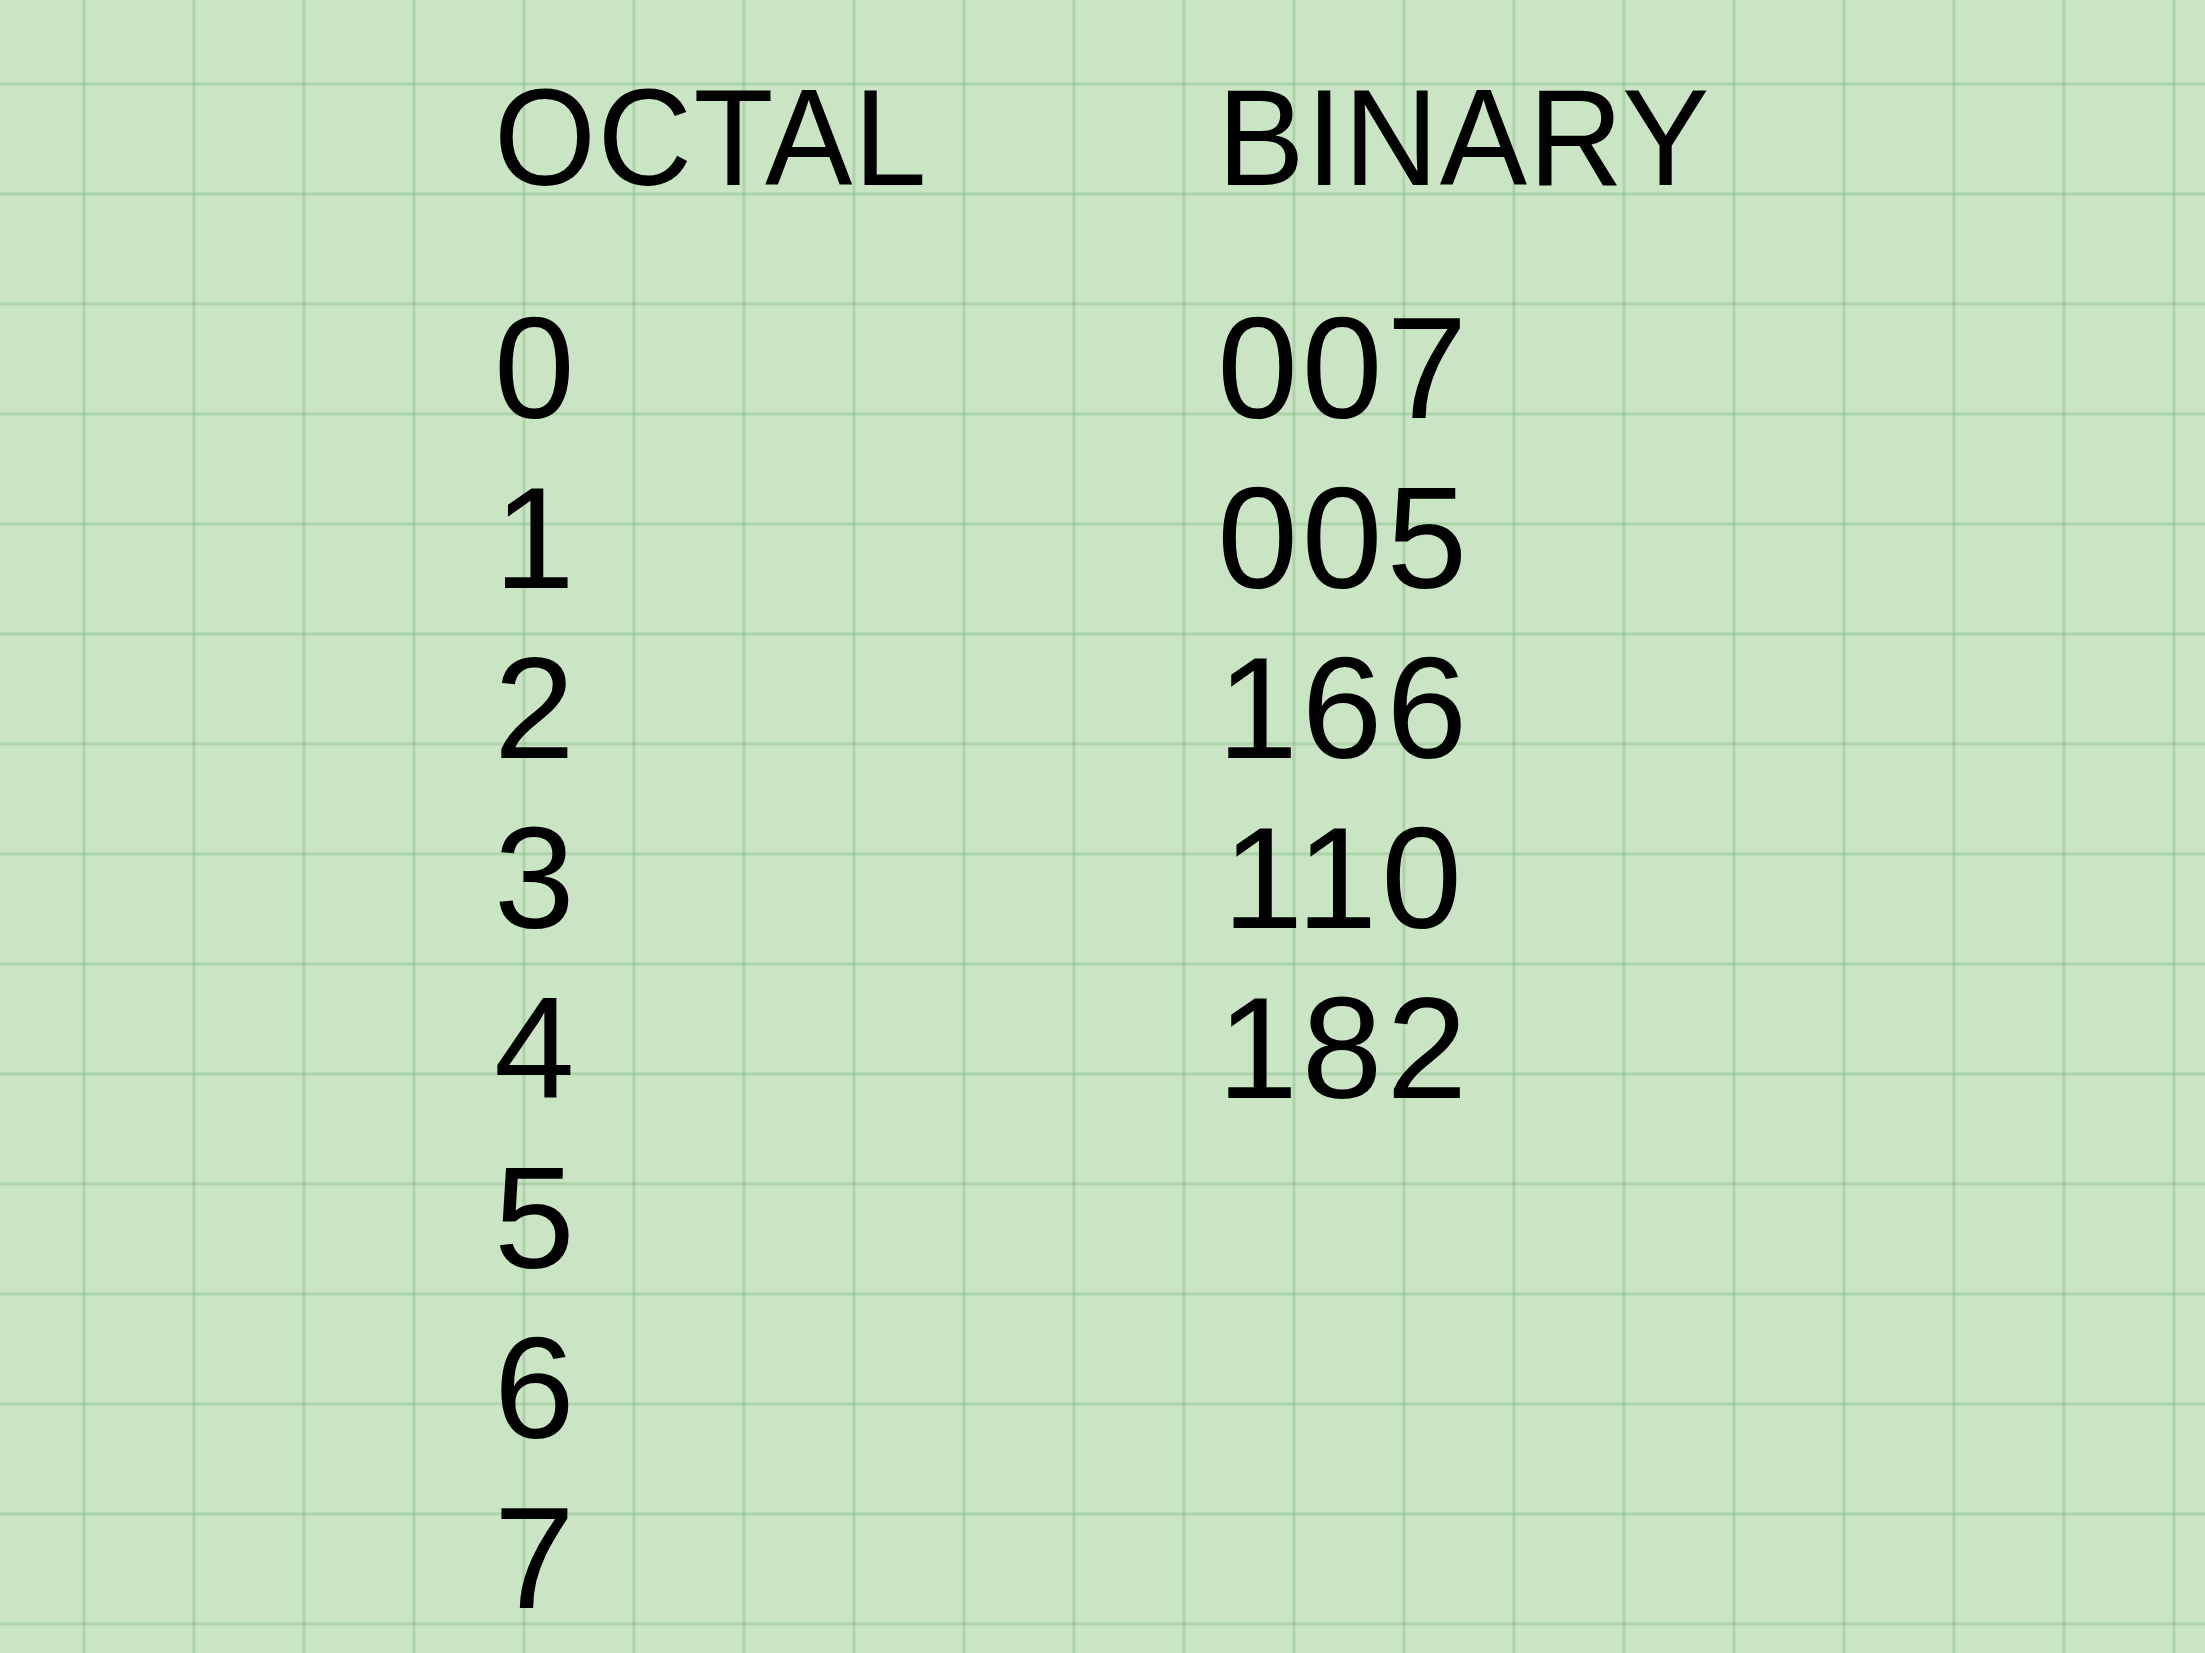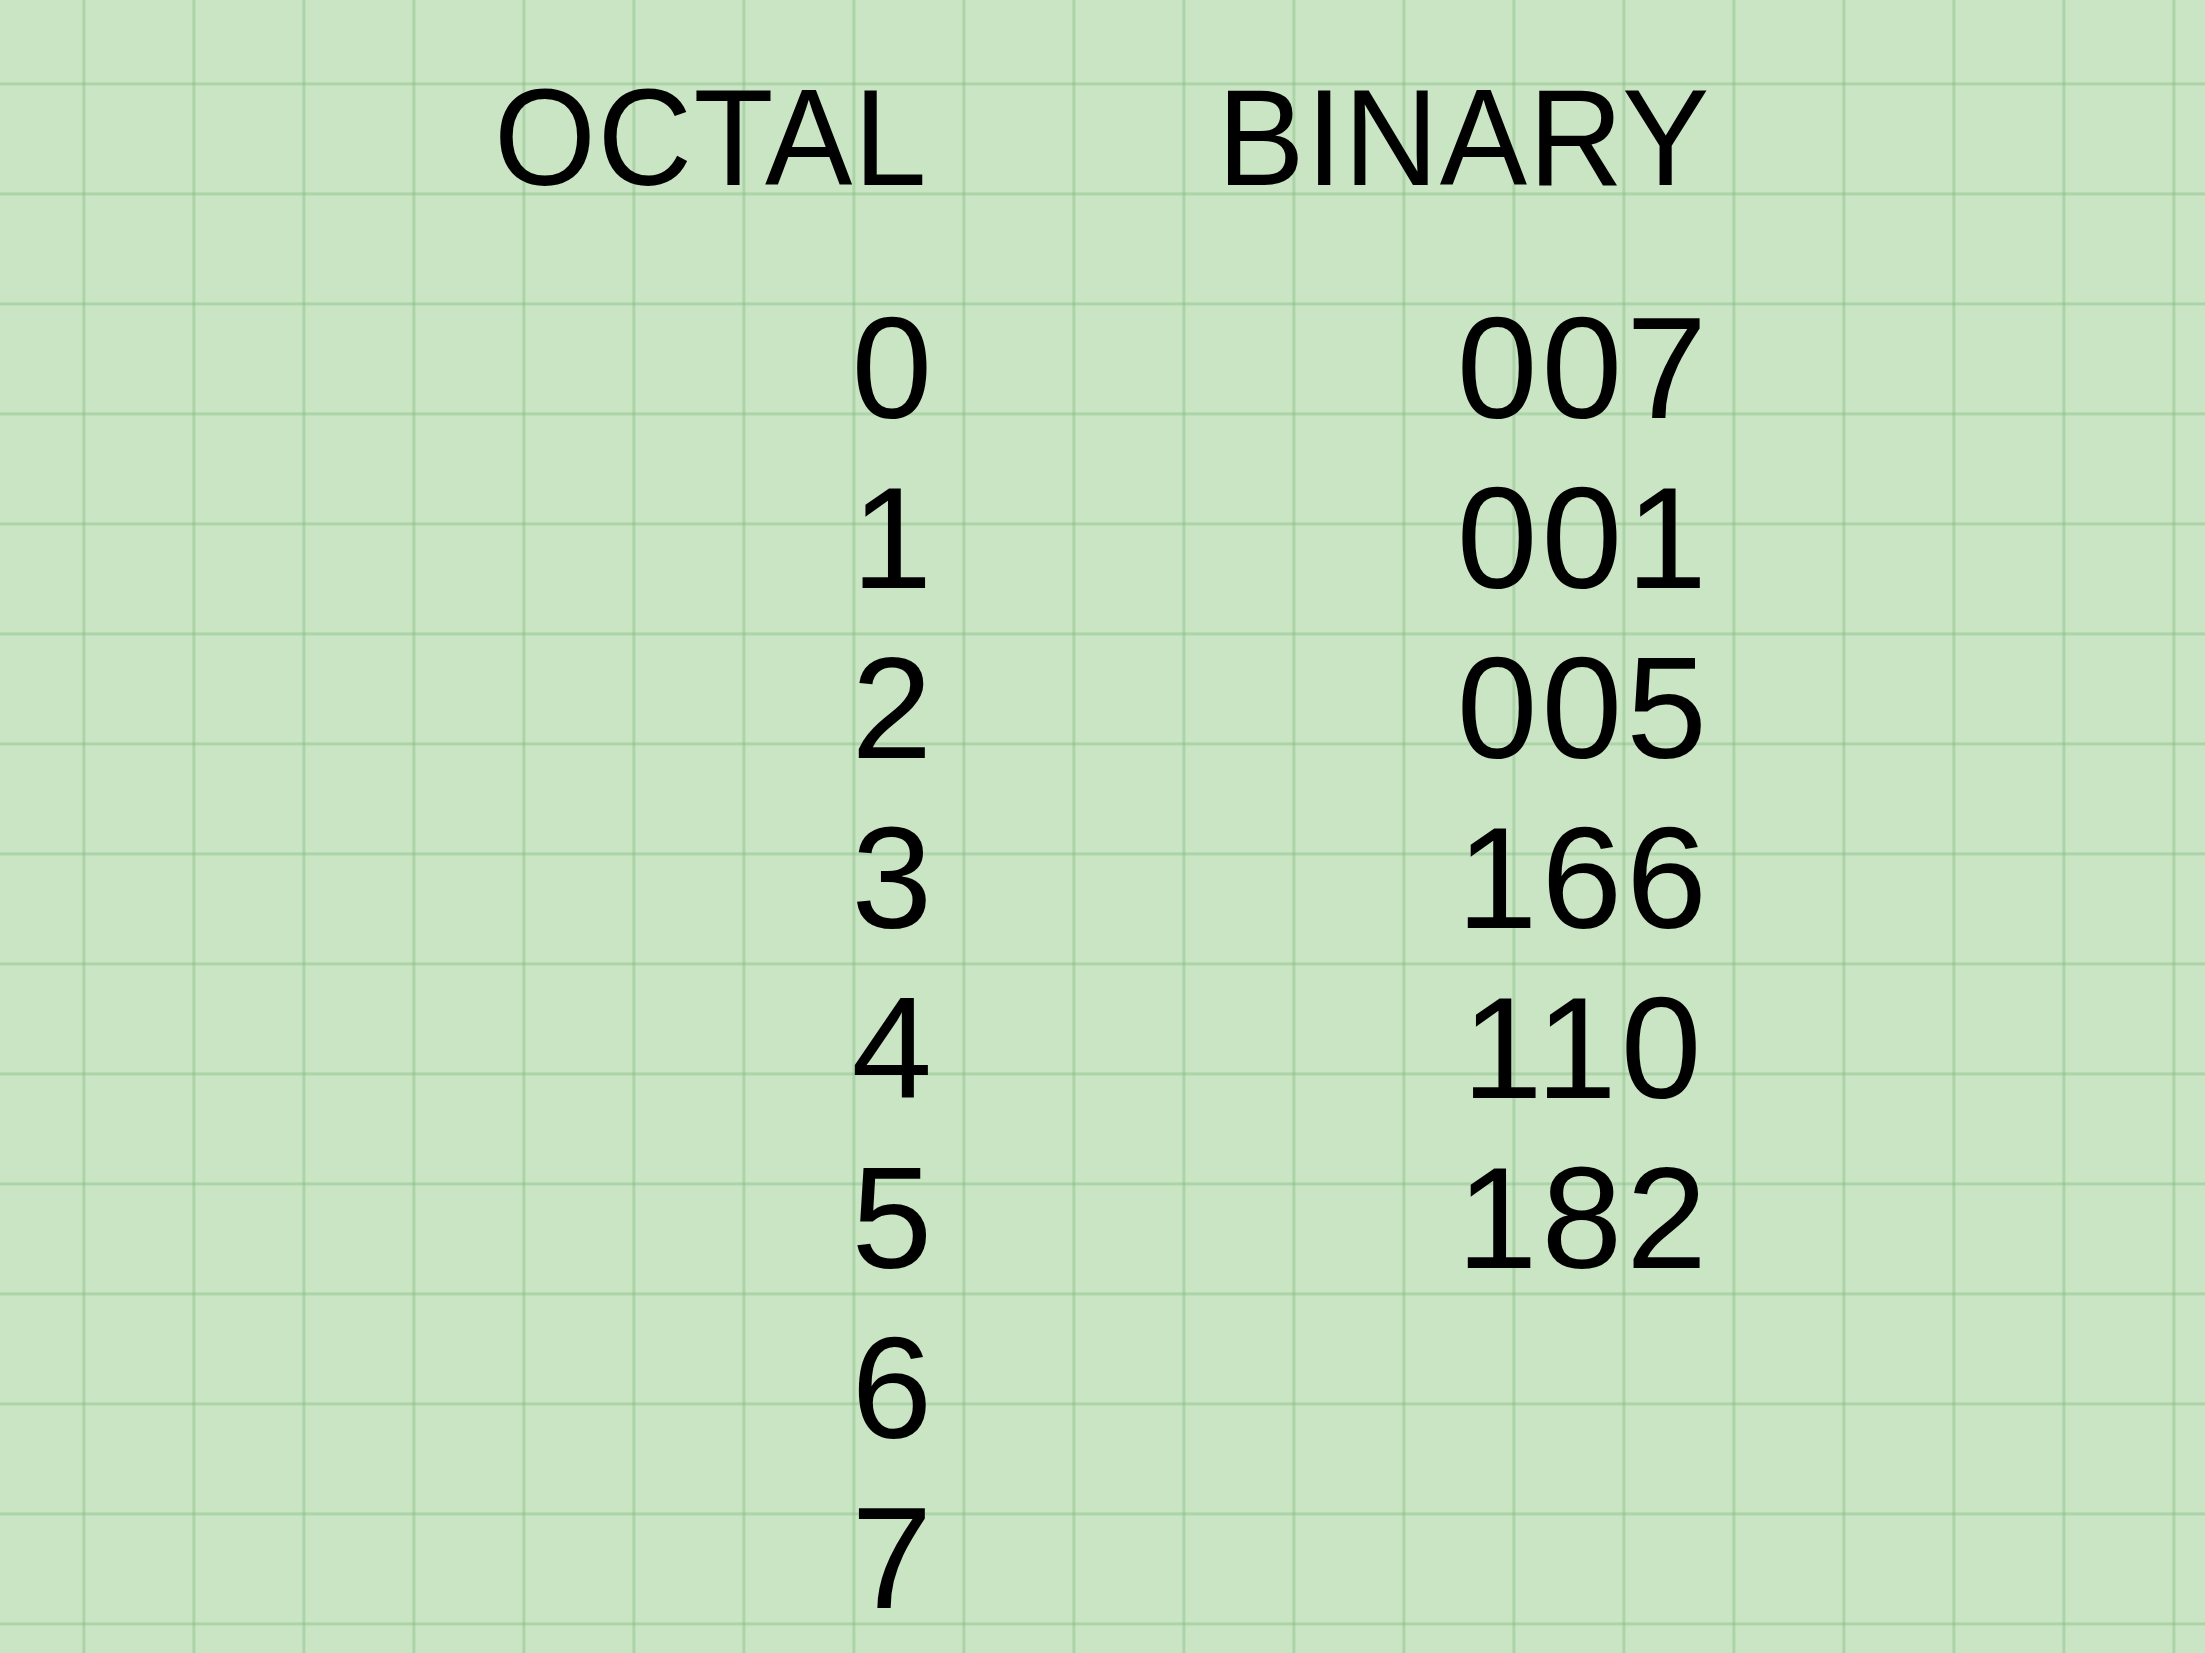--- a/index.html
+++ b/index.html
@@ -31,21 +31,21 @@
     z-index: 1;
     padding-top: 62px;
     display: flex;
     justify-content: center;
     gap: 289px;
   }
   
   .column {
     display: flex;
     flex-direction: column;
-    align-items: flex-end;
+    align-items: flex-start;
   }
   
   .header {
     font-size: 131px;
     font-weight: 400;
     color: #000;
     letter-spacing: 1.4px;
     margin-bottom: 83px;
     font-family: "Comic Sans MS", "Segoe Script", cursive, sans-serif;
     transform: scaleY(1.05);
@@ -89,21 +89,20 @@
       <div class="value">5</div>
       <div class="value">6</div>
       <div class="value">7</div>
     </div>
   </div>
 
   <div class="column">
     <div class="header">BINARY</div>
     <div class="values">
       <div class="value binary-value">007</div>
-      <div class="value binary-value">001</div>
       <div class="value binary-value">005</div>
       <div class="value binary-value">166</div>
       <div class="value binary-value">110</div>
       <div class="value binary-value">182</div>
     </div>
   </div>
 
 </div>
 
 

